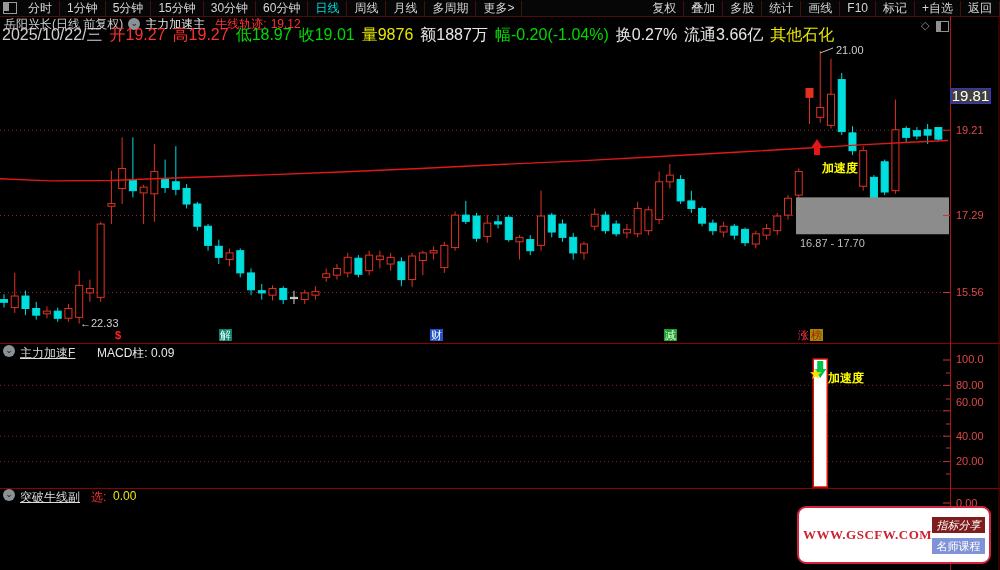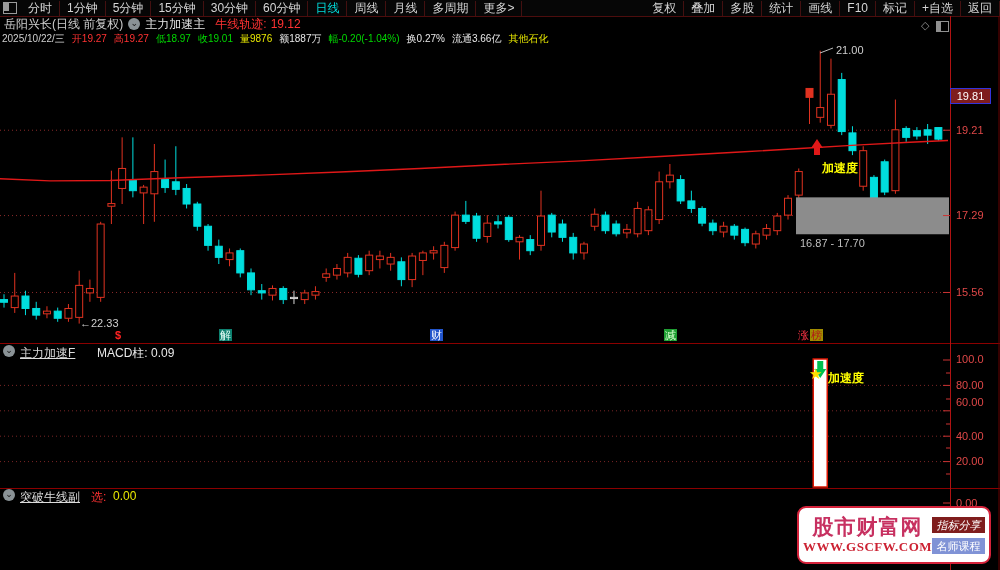--- a/index.html
+++ b/index.html
@@ -8,36 +8,36 @@
   
   #toolbar{position:absolute;left:0;top:0;width:1000px;height:16px;background:#060606;
            border-bottom:1px solid #4d0d0d;display:flex;align-items:center;font-size:12px;color:#d6d6d6;}
   .tb-item{padding:0 7px;border-right:1px solid #431010;line-height:15px;cursor:default;white-space:nowrap;}
   .tb-item.active{color:#00dddd;}
   #tb-right{margin-left:auto;display:flex;}
   .win-icon{width:12px;height:10px;border:1px solid #9a9a9a;margin:0 4px 0 3px;position:relative;}
   .win-icon div{position:absolute;left:0;top:0;width:5px;height:8px;background:#9a9a9a;}
   
   #info1{position:absolute;left:4px;top:17px;height:14px;font-size:12px;display:flex;align-items:center;white-space:nowrap;}
-  #info2{position:absolute;left:2px;top:32px;height:14px;font-size:10px;display:flex;align-items:flex-start;white-space:nowrap;}
+  #info2{position:absolute;left:2px;top:32px;height:14px;font-size:16px;display:flex;align-items:flex-end;white-space:nowrap;}
   #info2 span{margin-right:7px;}
   .c-gray{color:#cfcfcf}.c-white{color:#e8e8e8}.c-red{color:#ff3232}
   .c-green{color:#00d800}.c-yellow{color:#e8e800}
   .circle-chev{display:inline-block;width:12px;height:12px;border-radius:50%;background:#8a9296;
       color:#151515;font-size:9px;line-height:11px;text-align:center;margin:0 5px;}
   .diamond-icon{position:absolute;left:921px;top:19px;color:#909090;font-size:11px;}
   .pane-icon{position:absolute;left:936px;top:21px;width:11px;height:9px;border:1px solid #909090;}
   .pane-icon div{width:4px;height:100%;background:#909090;}
   
   #chart-svg{position:absolute;left:0;top:0;z-index:1;}
   
   .lbl{position:absolute;z-index:2;white-space:nowrap;}
   .axis-lbl{color:#e04848;font-size:11px;width:40px;text-align:left;}
-  .price-badge{left:950px;top:88px;width:39px;height:14px;background:#7f1d1d;border:1px solid #3333dd;
-      color:#fff;font-size:11px;text-align:center;line-height:14px;}
+  .price-badge{left:950px;top:88px;width:39px;height:14px;background:#404040;border:1px solid #3333dd;
+      color:#fff;font-size:15px;text-align:center;line-height:14px;}
   .ann{color:#cfcfcf;font-size:11px;}
   .accel{color:#ffff00;font-size:12px;font-weight:bold;}
   .badge{font-size:11px;line-height:12px;padding:0 1px;}
   .star{color:#ffe000;font-size:15px;line-height:14px;}
   .panel-title{color:#dddddd;font-size:12px;text-decoration:underline;}
   
   #watermark{position:absolute;left:797px;top:506px;width:194px;height:58px;background:#ffffff;
       border:2px solid #d4223a;border-radius:9px;z-index:5;display:flex;align-items:center;padding:2px 4px;box-sizing:border-box;}
   #wm-left{flex:1;text-align:center;}
   #wm-site{font-size:21px;font-weight:bold;color:#c73060;letter-spacing:1px;line-height:24px;}
@@ -342,20 +342,19 @@
 <div class="lbl accel" style="left:828px;top:370px">加速度</div>
 
 <span class="lbl circle-chev" style="left:3px;top:489px;margin:0">⌄</span>
 <div class="lbl panel-title" style="left:20px;top:489px">突破牛线副</div>
 <div class="lbl c-red" style="left:91px;top:489px;font-size:12px">选:</div>
 <div class="lbl c-yellow" style="left:113px;top:489px;font-size:12px">0.00</div>
 <div class="lbl axis-lbl" style="left:956px;top:497px">0.00</div>
 
 <div id="watermark">
   <div id="wm-left">
-    <div id="wm-site">股市财富网</div>
     <div id="wm-url">WWW.GSCFW.COM</div>
   </div>
   <div id="wm-right">
     <div class="wm-chip" id="wm-chip1">指标分享</div>
     <div class="wm-chip" id="wm-chip2">名师课程</div>
   </div>
 </div>
 
 </body></html>

